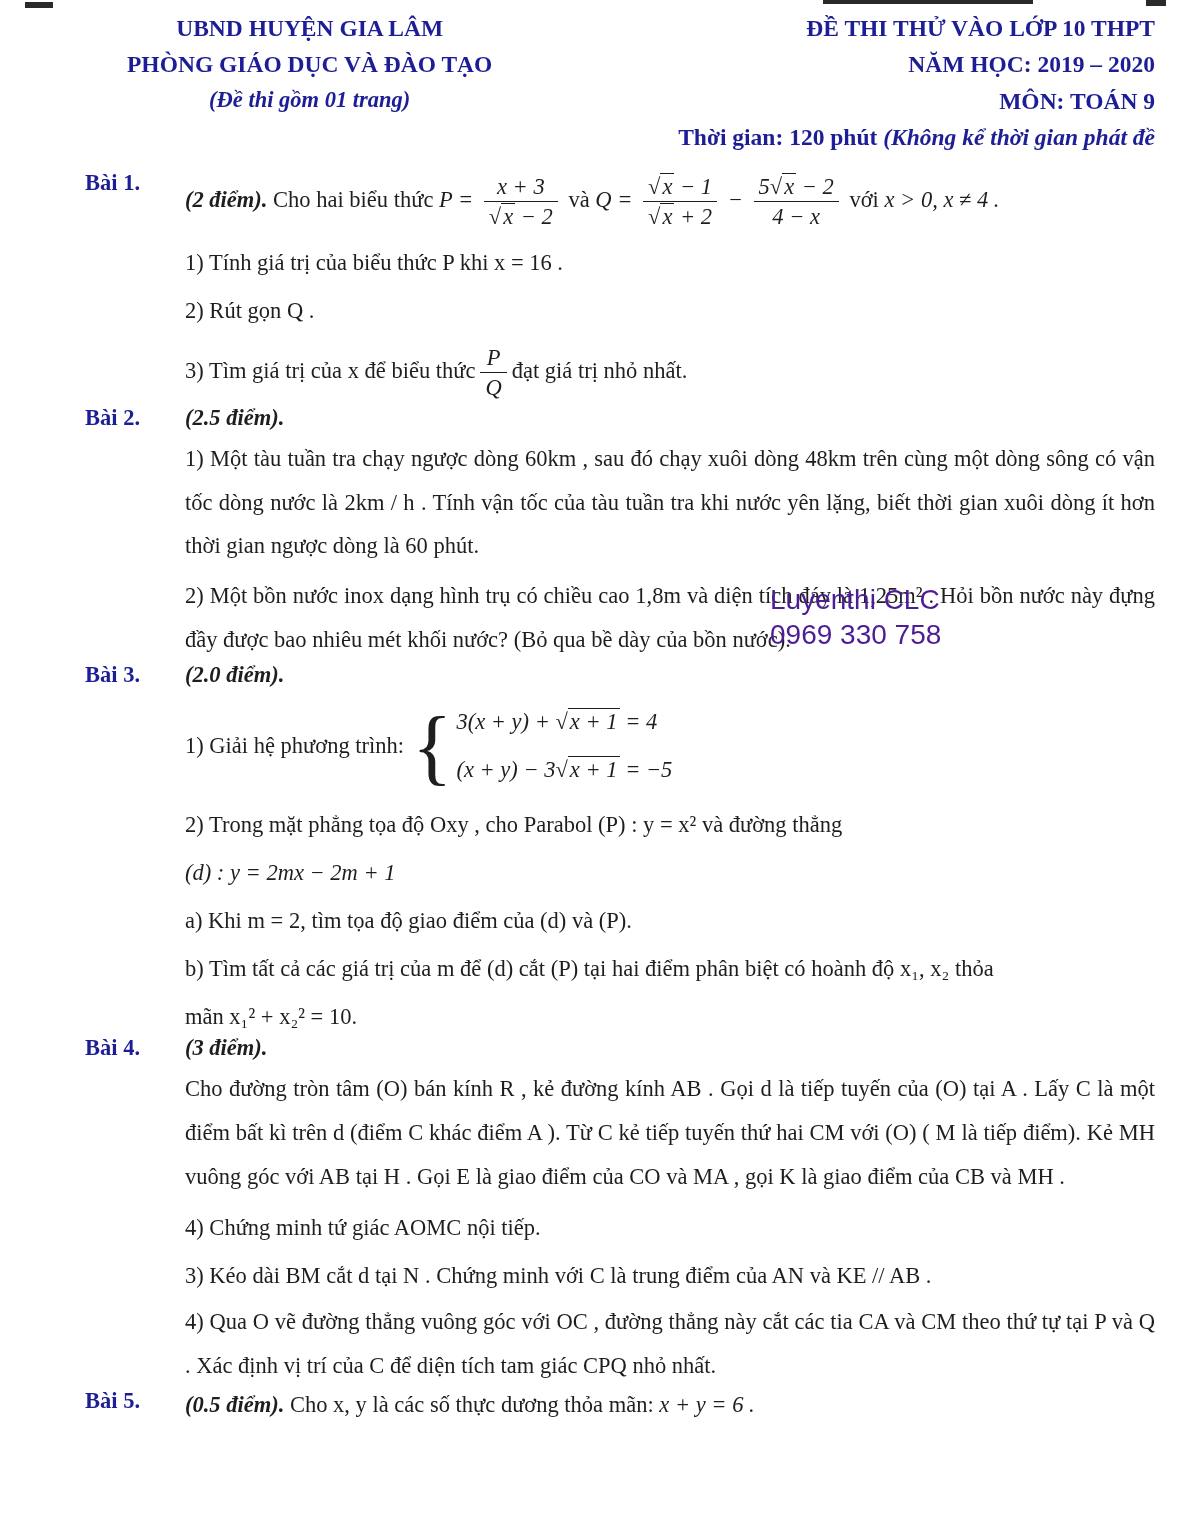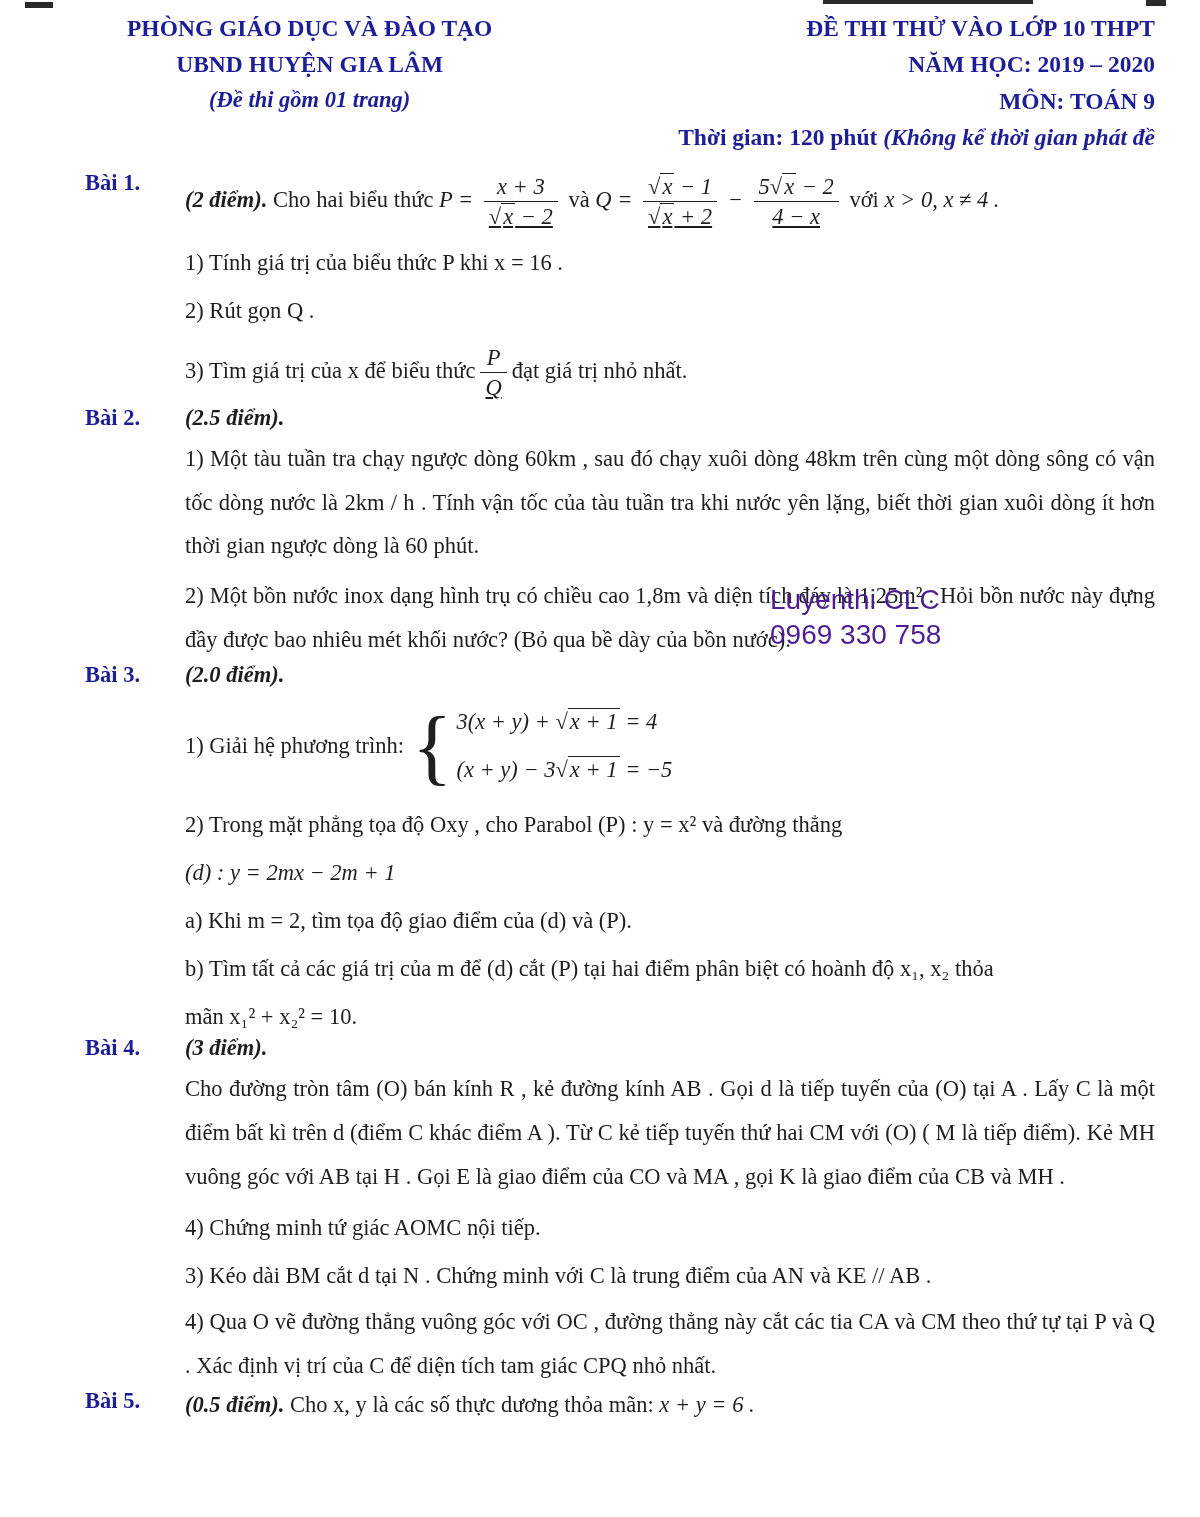--- a/index.html
+++ b/index.html
@@ -29,21 +29,21 @@
   .pts { font-weight:bold; font-style:italic; }
   .para { text-align:justify; line-height:1.95; margin-top:6px; }
   .item { line-height:1.6; margin-top:12px; }
   .m { font-style:italic; }
 
   
   .fline { display:block; line-height:1.5; }
   .frac { display:inline-block; vertical-align:middle; text-align:center;
           line-height:1.3; margin:2px 5px; font-style:italic; }
   .frac .num { display:block; border-bottom:1.6px solid #1e1e1e; padding:0 5px; }
-  .frac .den { display:block; padding:0 5px;text-decoration:underline; }
+  .frac .den { display:block; padding:0 5px; }
   .sqrt { font-style:normal; }
   .rad  { border-top:1.6px solid #1e1e1e; padding:0 2px; }
 
   .sys-line { display:flex; align-items:center; margin-top:10px; }
   .sys { display:inline-flex; align-items:center; margin-left:8px; }
   .brace { font-size:84px; line-height:0.85; font-weight:400; margin-right:4px;
            font-family:"Liberation Serif",serif; }
   .eqs { display:inline-block; }
   .eq  { display:block; line-height:2.15; font-style:italic; }
 
@@ -56,22 +56,22 @@
 <body>
 
 <div class="doc">
 
   <div class="art" style="left:25px;top:2px;width:28px;height:6px;"></div>
   <div class="art" style="left:823px;top:0;width:210px;height:4px;"></div>
   <div class="art" style="left:1146px;top:0;width:20px;height:6px;"></div>
 
   <div class="header">
     <div class="h-left">
+      <div class="hl b">UBND HUYỆN GIA LÂM</div>
       <div class="hl b">PHÒNG GIÁO DỤC VÀ ĐÀO TẠO</div>
-      <div class="hl b">UBND HUYỆN GIA LÂM</div>
       <div class="hl bi note">(Đề thi gồm 01 trang)</div>
     </div>
     <div class="h-right">
       <div class="hl b">ĐỀ THI THỬ VÀO LỚP 10 THPT</div>
       <div class="hl b">NĂM HỌC: 2019 – 2020</div>
       <div class="hl b">MÔN: TOÁN 9</div>
       <div class="hl"><span class="b">Thời gian: 120 phút </span><span class="bi">(Không kể thời gian phát đề</span></div>
     </div>
   </div>
 

